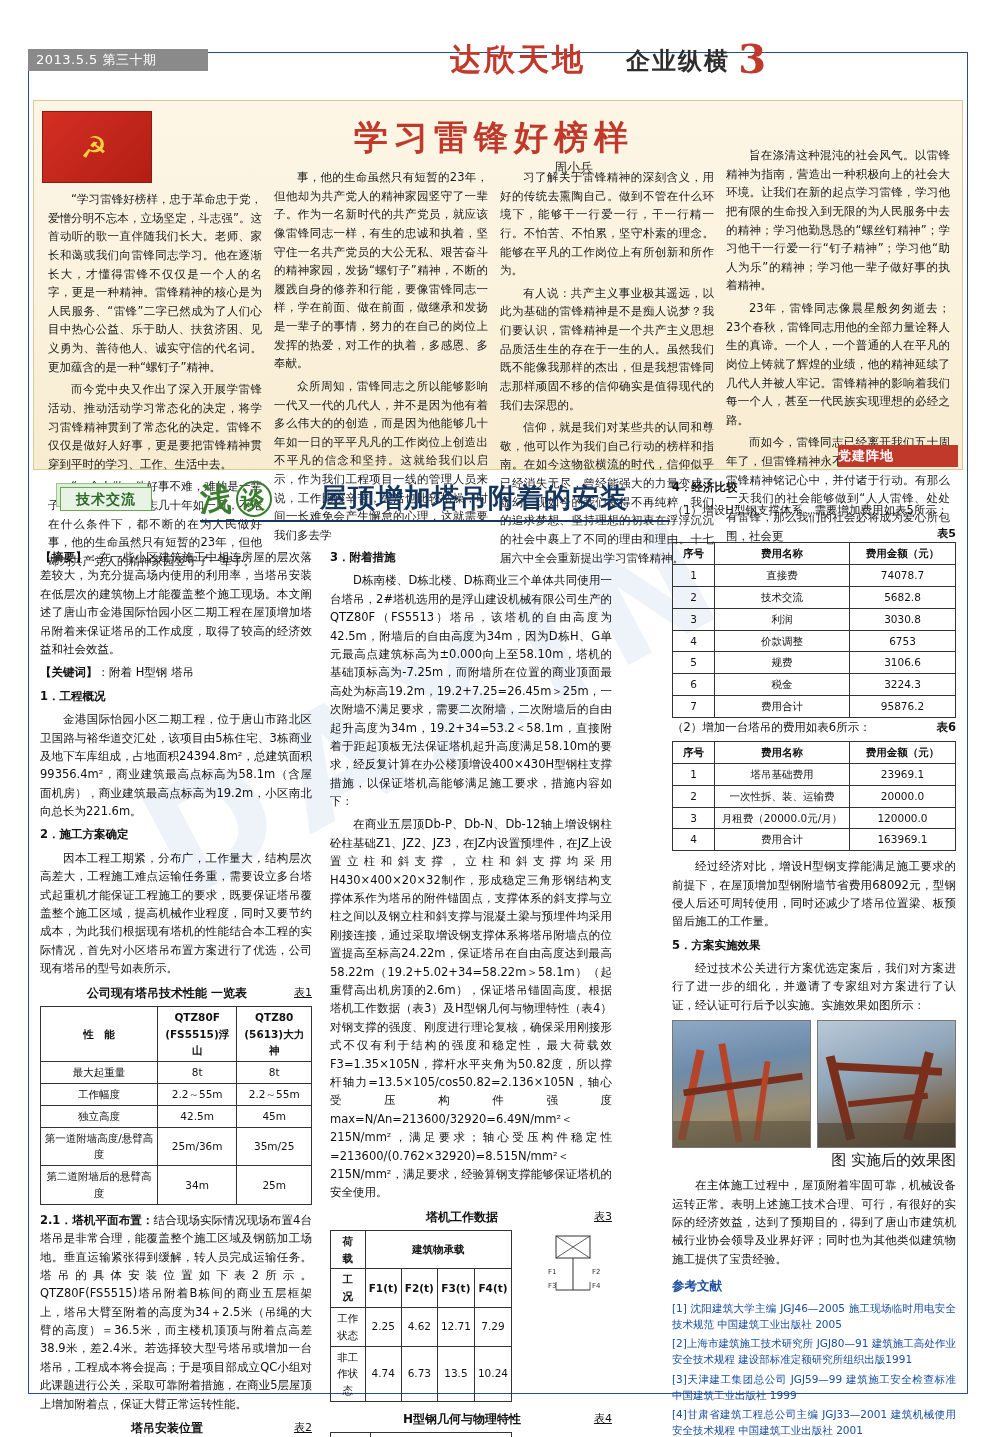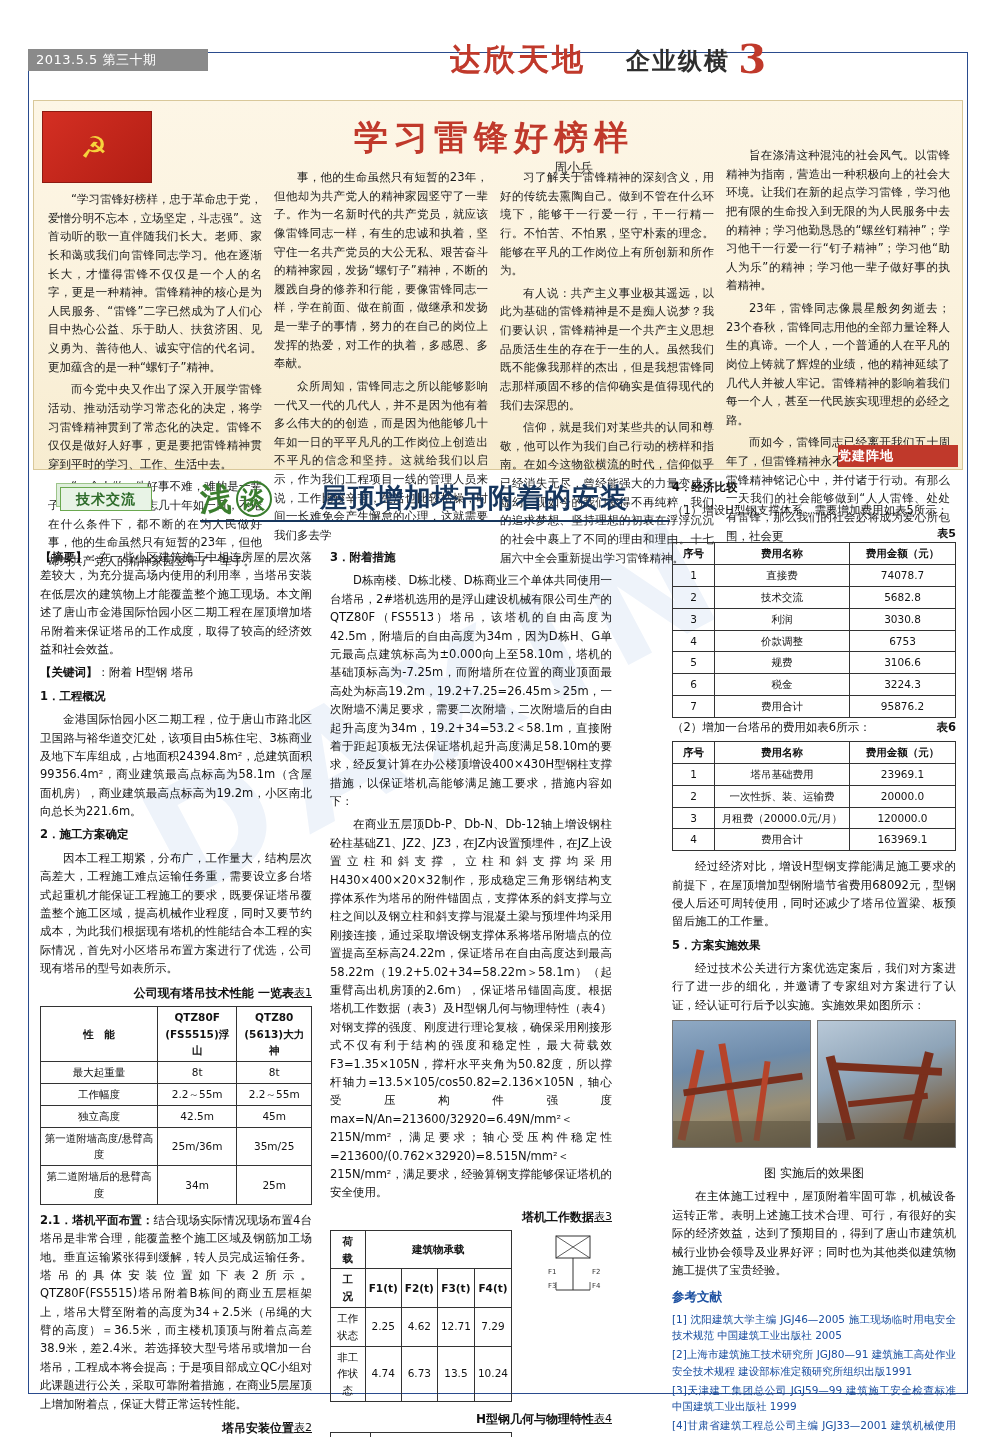--- a/index.html
+++ b/index.html
@@ -126,32 +126,32 @@
   .col p { margin:0 0 5px 0; text-indent:2em; }
   .col p.noind { text-indent:0; }
   .h3 { font-weight:bold; text-indent:0 !important; margin-top:3px; }
   .colA { left:40px; top:548px; width:272px; }
   .colB { left:330px; top:548px; width:282px; }
   .colC { left:672px; top:478px; width:284px; }
 
   
   table { border-collapse:collapse; width:100%; font-size:10.5px; }
   table td, table th { border:1px solid #333; padding:2px 3px; text-align:center; vertical-align:middle; }
-  .tbl-cap { font-size:12px; font-weight:bold; text-align:right; margin:6px 0 3px; }
+  .tbl-cap { font-size:12px; font-weight:bold; text-align:center; margin:6px 0 3px; }
   .tbl-cap .no { float:right; font-weight:normal; font-size:11px;text-decoration:underline; }
 
   .figs { display:flex; gap:6px; margin-top:6px; }
   .fig {
     width:50%; height:128px; border:1px solid #777; position:relative; overflow:hidden;
   }
   .fig1 { background:linear-gradient(170deg,#8fa9c4 0%, #6d8bab 35%, #9c8f72 70%, #6b6352 100%); }
   .fig2 { background:linear-gradient(160deg,#b9c9d8 0%, #8ea4b8 40%, #7d6a52 75%, #4e4536 100%); }
   .fig .beam { position:absolute; background:#b6442a; }
   .fig .beam2 { position:absolute; background:#7a2f1c; }
-  .fig-cap { text-align:center; font-size:12px; margin-top:16px; }
+  .fig-cap { text-align:right; font-size:15px; margin-top:0; }
 
   .refs { font-size:10.5px; line-height:1.55; color:#1b4fa0; }
   .refs .rtitle { color:#1b4fa0; font-weight:bold; font-size:12.5px; margin:8px 0 4px; }
   .refs p { margin:0 0 3px 0; text-indent:0; }
 
   
   .footer {
     position:absolute; left:28px; top:1458px; width:940px; height:32px;
     background:#1f4e9c; color:#fff; z-index:4;
     font-size:14.5px; line-height:42px;

